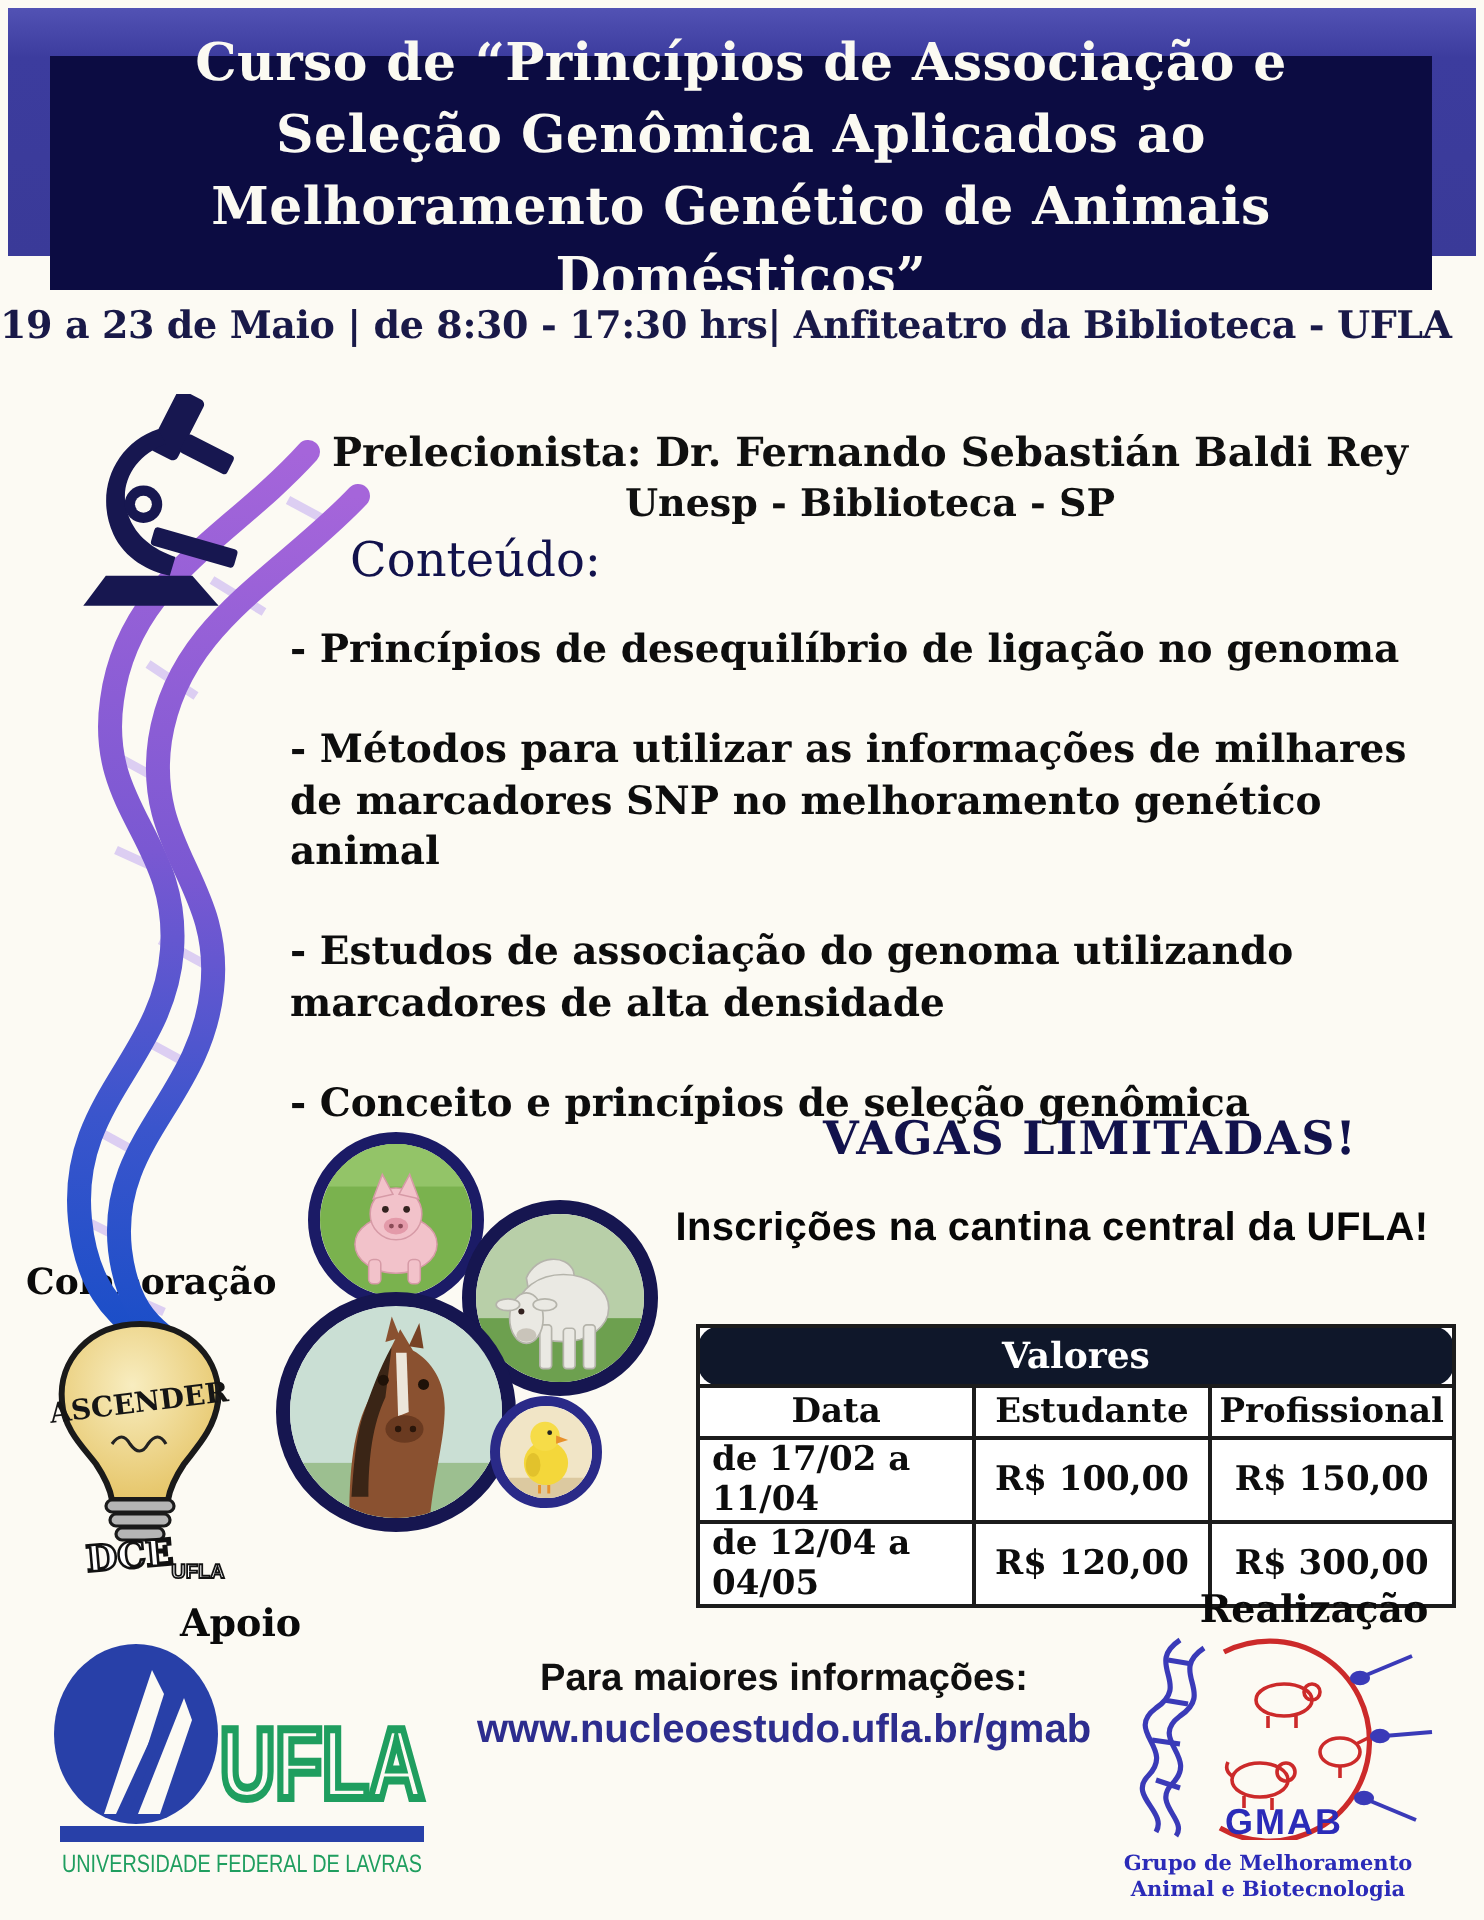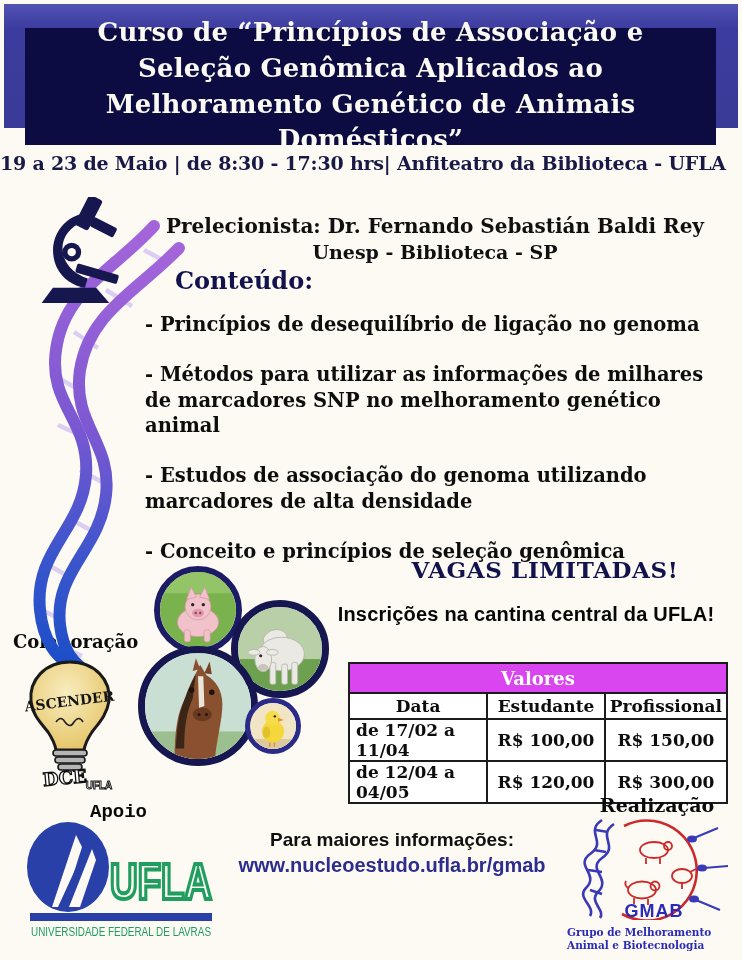--- a/index.html
+++ b/index.html
@@ -15,59 +15,59 @@
   .title-box .t{color:#fbfaf2;font-size:26px;font-weight:bold;text-align:center;
     line-height:1.38;padding:0 18px;letter-spacing:.2px;}
   .schedule{position:absolute;left:0;top:152px;width:634px;text-align:center;
     color:#191948;font-size:19px;font-weight:bold;white-space:nowrap;letter-spacing:-.2px;}
   
   .speaker{position:absolute;left:140px;top:213px;width:590px;text-align:center;
     color:#101010;font-weight:bold;line-height:1.35;}
   .speaker .l1{font-size:20px;}
   .speaker .l2{font-size:19px;}
   .conteudo{position:absolute;left:175px;top:266px;color:#12124c;
-    font-size:24px;font-weight:bold;}
+    font-size:24px;font-weight:normal;}
   .bullets{position:absolute;left:145px;top:312px;width:586px;color:#0d0d0d;
     font-size:19.5px;font-weight:bold;line-height:1.3;}
   .bullet{margin-bottom:25px;}
   
   .vagas{position:absolute;left:350px;top:556px;width:390px;text-align:center;
     color:#12124c;font-size:23px;font-weight:bold;letter-spacing:.6px;}
   .inscricoes{position:absolute;left:310px;top:603px;width:432px;text-align:center;
     color:#070707;font-size:20px;font-weight:bold;
     font-family:"Liberation Sans",sans-serif;letter-spacing:.2px;}
   
   table.valores{position:absolute;left:348px;top:662px;width:380px;
     border-collapse:collapse;font-weight:bold;background:#fff;}
   table.valores th,table.valores td{border:2px solid #1c1c1c;padding:0 4px;}
-  .valores .vh{background:#d946ef;color:#fff;font-size:18px;height:28px;text-align:center;}
+  .valores .vh{background:#0f172a;color:#fff;font-size:18px;height:28px;text-align:center;border-radius:11px;}
   .valores .ch{font-size:17px;height:24px;text-align:center;color:#0d0d0d;}
   .valores td{font-size:17px;height:40px;text-align:center;color:#0d0d0d;}
   .valores td.datecol{text-align:left;padding-left:6px;}
   
   .lbl{position:absolute;color:#0a0a0a;font-weight:bold;}
   .colaboracao{left:13px;top:631px;font-size:18px;}
-  .apoio{left:90px;top:801px;font-size:19px;font-family:Liberation Mono, monospace;}
+  .apoio{left:90px;top:801px;font-size:19px;}
   .realizacao{left:590px;top:794px;width:134px;text-align:center;font-size:19px;}
   
   .contact{position:absolute;left:216px;top:827px;width:352px;text-align:center;
     font-family:"Liberation Sans",sans-serif;font-weight:bold;line-height:1.32;}
   .contact .c1{color:#101010;font-size:19px;}
   .contact .c2{color:#2d2d8e;font-size:20px;}
   .contact .c3{color:#2d2d8e;font-size:19px;}
   
   .abs{position:absolute;}
   .circle{position:absolute;border-radius:50%;overflow:hidden;z-index:3;
     box-sizing:border-box;}
   .circle svg{display:block;width:100%;height:100%;}
   .c-pig{left:154px;top:566px;width:88px;height:88px;border:6px solid #1b1b66;}
   .c-cattle{left:231px;top:600px;width:98px;height:98px;border:7px solid #161650;}
   .c-horse{left:138px;top:646px;width:120px;height:120px;border:7px solid #161650;}
   .c-chick{left:245px;top:698px;width:56px;height:56px;border:5px solid #2a2a88;}
-  .gmab-box{position:absolute;left:562px;top:816px;width:168px;z-index:2;}
+  .gmab-box{position:absolute;left:550px;top:816px;width:168px;text-align:center;z-index:2;}
   .gmab-caption{color:#2b2bb8;font-size:10.5px;font-weight:bold;line-height:1.25;
     width:158px;margin:2px auto 0;}
 </style>
 </head>
 <body>
 
 <div id="poster">
 
   <div class="band"></div>
   <div class="title-box">

